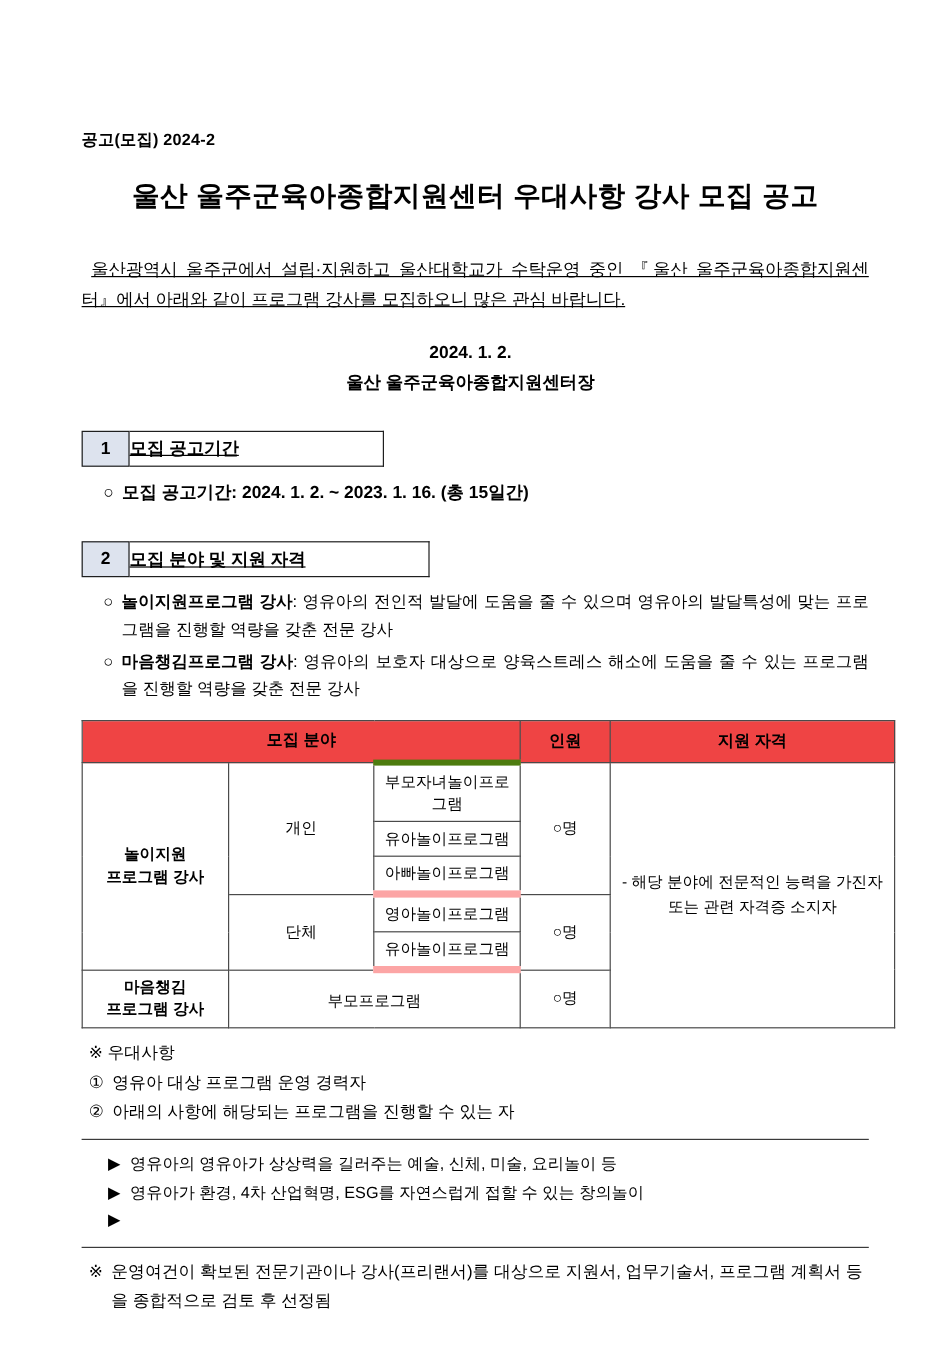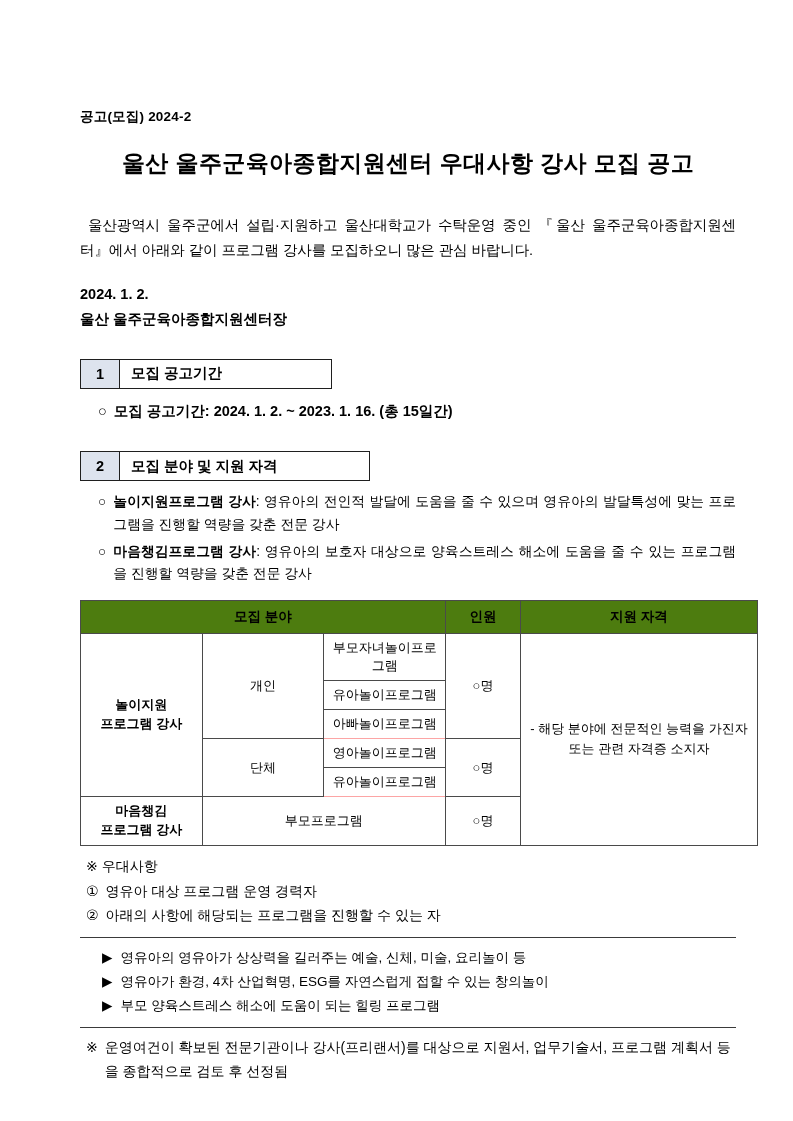--- a/index.html
+++ b/index.html
@@ -10,21 +10,21 @@
   body {
     width: 793px;
     height: 1121px;
     font-family: "Liberation Sans", "DejaVu Sans", sans-serif;
     color: #000000;
     position: relative;
     overflow: hidden;
   }
   .page {
     position: absolute;
-    left: 12px; top: 0;
+    left: 0; top: 0;
     width: 701px;
     height: 1121px;
     padding: 0;
     box-sizing: border-box;
   }
   .content {
     position: absolute;
     left: 68px;
     top: 108px;
     width: 656px;
@@ -46,24 +46,25 @@
     white-space: nowrap;
   }
 
   .intro {
     font-size: 14.5px;
     line-height: 1.75;
     text-align: justify;
     margin: 0 0 18px 0;
     text-indent: 8px;
     letter-spacing: -0.1px;
+    text-decoration: underline;
   }
 
   .signature {
-    text-align: left;
+    text-align: center;
     font-size: 14.5px;
     font-weight: bold;
     line-height: 1.75;
     margin: 0 8px 26px 0;
   }
 
   
   .section-head {
     display: flex;
     align-items: stretch;
@@ -81,24 +82,25 @@
     box-sizing: border-box;
     height: 30px;
   }
   .section-title-box {
     border: 1.2px solid #1f1f1f;
     border-left: none;
     height: 30px;
     min-width: 212px;
     display: flex;
     align-items: center;
-    padding: 0 11px;
+    padding: 0 0;
     font-size: 14.5px;
     font-weight: bold;
     box-sizing: border-box;
+    text-decoration: underline;
   }
   .section-title-box.wide { min-width: 250px; }
 
   .bullet-line {
     font-size: 14.5px;
     line-height: 1.7;
     margin: 0 0 6px 0;
     padding-left: 18px;
     display: flex;
     gap: 7px;
@@ -127,40 +129,40 @@
     table-layout: fixed;
   }
   table.fields th, table.fields td {
     border: 1px solid #4a4a4a;
     font-size: 13px;
     text-align: center;
     vertical-align: middle;
     padding: 5px 3px;
   }
   table.fields thead th {
-    background: #4d7c0f;
+    background: #ef4444;
     font-weight: bold;
     font-size: 13.5px;
     padding: 7px 3px;
   }
   td.rowlabel {
     font-weight: bold;
     font-size: 13.2px;
     line-height: 1.45;
   }
   td.inner-sub {
     font-size: 13px;
   }
   td.prog {
     border-top: 1px dotted #777;
     border-bottom: 1px dotted #777;
     font-size: 13px;
   }
-  td.prog.first { border-top: 1px solid #4d7c0f; }
-  td.prog.last { border-bottom: 1px solid #fca5a5; }
+  td.prog.first { border-top: 5px solid #4d7c0f; }
+  td.prog.last { border-bottom: 6px solid #fca5a5; }
   td.qual-cell {
     font-size: 13px;
     line-height: 1.6;
     padding: 4px 10px;
   }
 
   .note-head {
     font-size: 14px;
     margin: 12px 0 4px 0;
     padding-left: 6px;
@@ -303,21 +305,20 @@
     <div class="arrow-item">
       <span class="mark">▶</span>
       <span class="txt">영유아의 영유아가 상상력을 길러주는 예술, 신체, 미술, 요리놀이 등</span>
     </div>
     <div class="arrow-item">
       <span class="mark">▶</span>
       <span class="txt">영유아가 환경, 4차 산업혁명, ESG를 자연스럽게 접할 수 있는 창의놀이</span>
     </div>
     <div class="arrow-item">
       <span class="mark">▶</span>
-      <span class="txt">부모 양육스트레스 해소에 도움이 되는 힐링 프로그램</span>
     </div>
 
     <hr class="hr-line">
 
     <div class="footer-note">
       <span class="mark">※</span>
       <span class="txt">운영여건이 확보된 전문기관이나 강사(프리랜서)를 대상으로 지원서, 업무기술서, 프로그램 계획서 등을 종합적으로 검토 후 선정됨</span>
     </div>
 
   </div>

